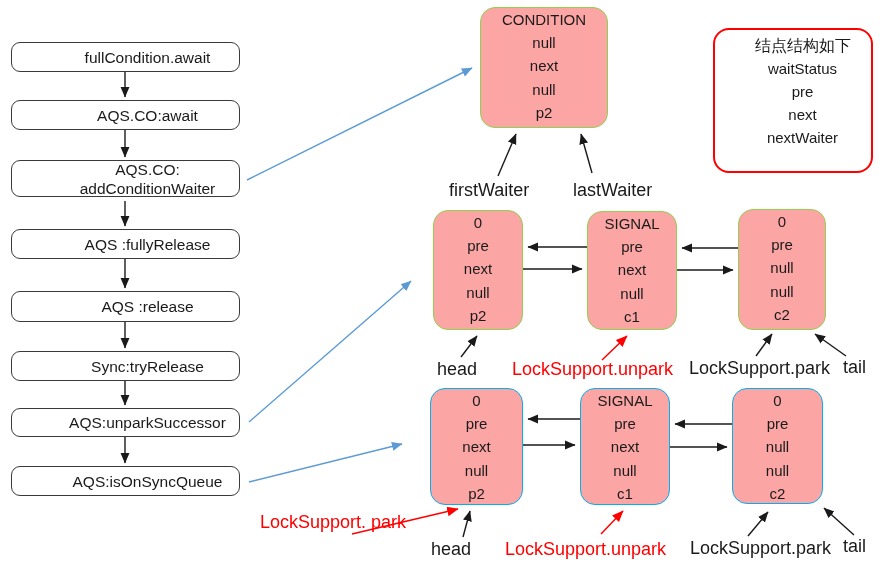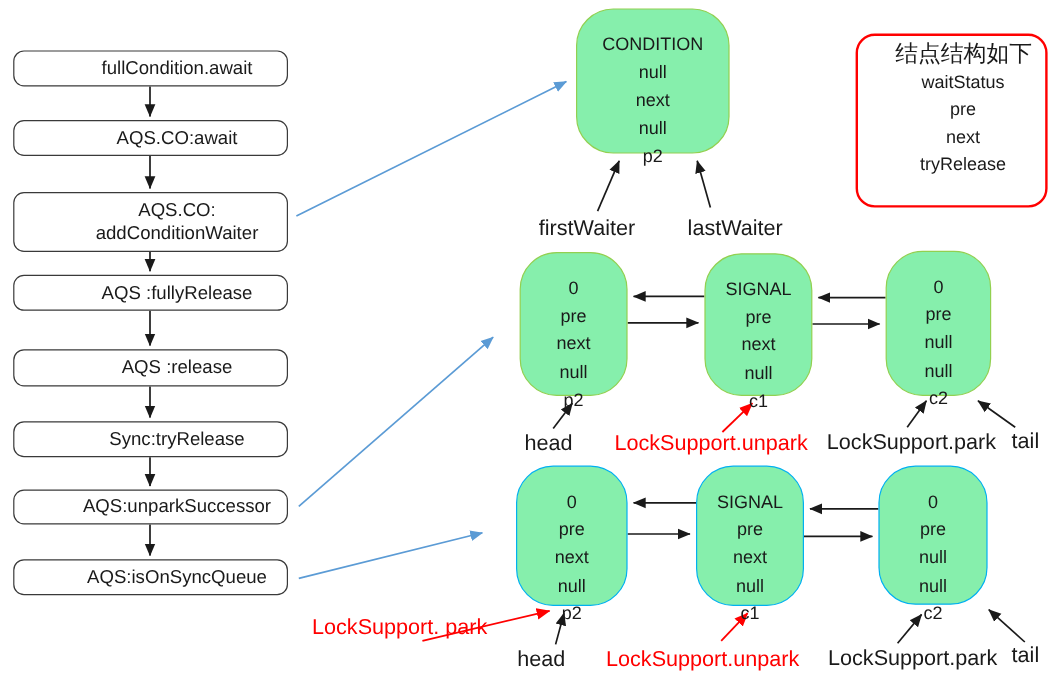--- a/index.html
+++ b/index.html
@@ -23,31 +23,31 @@
   .mk-r{fill:var(--red);}
   .mk-bl{fill:var(--callout-blue);}
 
   .fbox{
     position:absolute;left:11px;width:229px;
     border:1.6px solid var(--box-border);border-radius:9px;background:#fff;
     display:flex;align-items:center;justify-content:center;text-align:center;
     font-size:15.5px;line-height:19px;white-space:pre-line;box-sizing:border-box;padding-left:44px;
   }
   .node{
-    position:absolute;border:1.6px solid var(--green-node);border-radius:31px;background:#86efac;
-    text-align:center;font-size:15px;box-sizing:border-box;padding-top:18px;
+    position:absolute;border:1.6px solid var(--green-node);border-radius:15px;background:#fca5a5;
+    text-align:center;font-size:15px;box-sizing:border-box;padding-top:0;
   }
   .node .nl{line-height:23.2px;}
   .node.blue{border-color:var(--blue-node);}
   .legend{
     position:absolute;left:713px;top:28px;width:160px;height:145px;
     border:2px solid var(--red);border-radius:16px;background:#fff;
     text-align:center;font-size:15px;box-sizing:border-box;padding-top:4px;
   }
-  .legend .lt{font-size:19px;line-height:23px;margin-left:20px;}
+  .legend .lt{font-size:16px;line-height:23px;margin-left:20px;}
   .legend .nl{line-height:23px;padding-left:19px;}
   .lbl{position:absolute;font-size:18px;line-height:20px;white-space:nowrap;}
   .lbl.red{color:var(--red);text-align:center;}
 </style>
 </head>
 <body>
 
 <div class="stage">
 
   <svg class="overlay" viewBox="0 0 885 568">
@@ -103,42 +103,42 @@
       <line class="ln-r" x1="352" y1="534" x2="458" y2="509" marker-end="url(#ah-r)"></line>
       <line class="ln-b" x1="463" y1="537" x2="470" y2="511" marker-end="url(#ah-b)"></line>
       <line class="ln-r" x1="601" y1="534" x2="623" y2="511" marker-end="url(#ah-r)"></line>
       <line class="ln-b" x1="748" y1="536" x2="768" y2="512" marker-end="url(#ah-b)"></line>
       <line class="ln-b" x1="854" y1="535" x2="824" y2="508" marker-end="url(#ah-b)"></line>
     </g>
   </svg>
 
   <div class="fbox" style="top:42px;height:30px">fullCondition.await</div>
   <div class="fbox" style="top:100px;height:30px">AQS.CO:await</div>
-  <div class="fbox" style="top:160px;height:50px">AQS.CO:
+  <div class="fbox" style="top:160px;height:37px">AQS.CO:
 addConditionWaiter</div>
   <div class="fbox" style="top:229px;height:30px">AQS :fullyRelease</div>
   <div class="fbox" style="top:291px;height:31px">AQS :release</div>
   <div class="fbox" style="top:351px;height:30px">Sync:tryRelease</div>
   <div class="fbox" style="top:408px;height:29px">AQS:unparkSuccessor</div>
   <div class="fbox" style="top:466px;height:30px">AQS:isOnSyncQueue</div>
 
   <div class="node" style="left:480px;top:7px;width:128px;height:121px">
     <div class="nl">CONDITION</div>
     <div class="nl">null</div>
     <div class="nl">next</div>
     <div class="nl">null</div>
     <div class="nl">p2</div>
   </div>
 
   <div class="legend">
     <div class="lt">结点结构如下</div>
     <div class="nl">waitStatus</div>
     <div class="nl">pre</div>
     <div class="nl">next</div>
-    <div class="nl">tryRelease</div>
+    <div class="nl">nextWaiter</div>
   </div>
 
   <div class="node" style="left:433px;top:210px;width:90px;height:120px">
     <div class="nl">0</div>
     <div class="nl">pre</div>
     <div class="nl">next</div>
     <div class="nl">null</div>
     <div class="nl">p2</div>
   </div>
   <div class="node" style="left:587px;top:211px;width:90px;height:119px">

